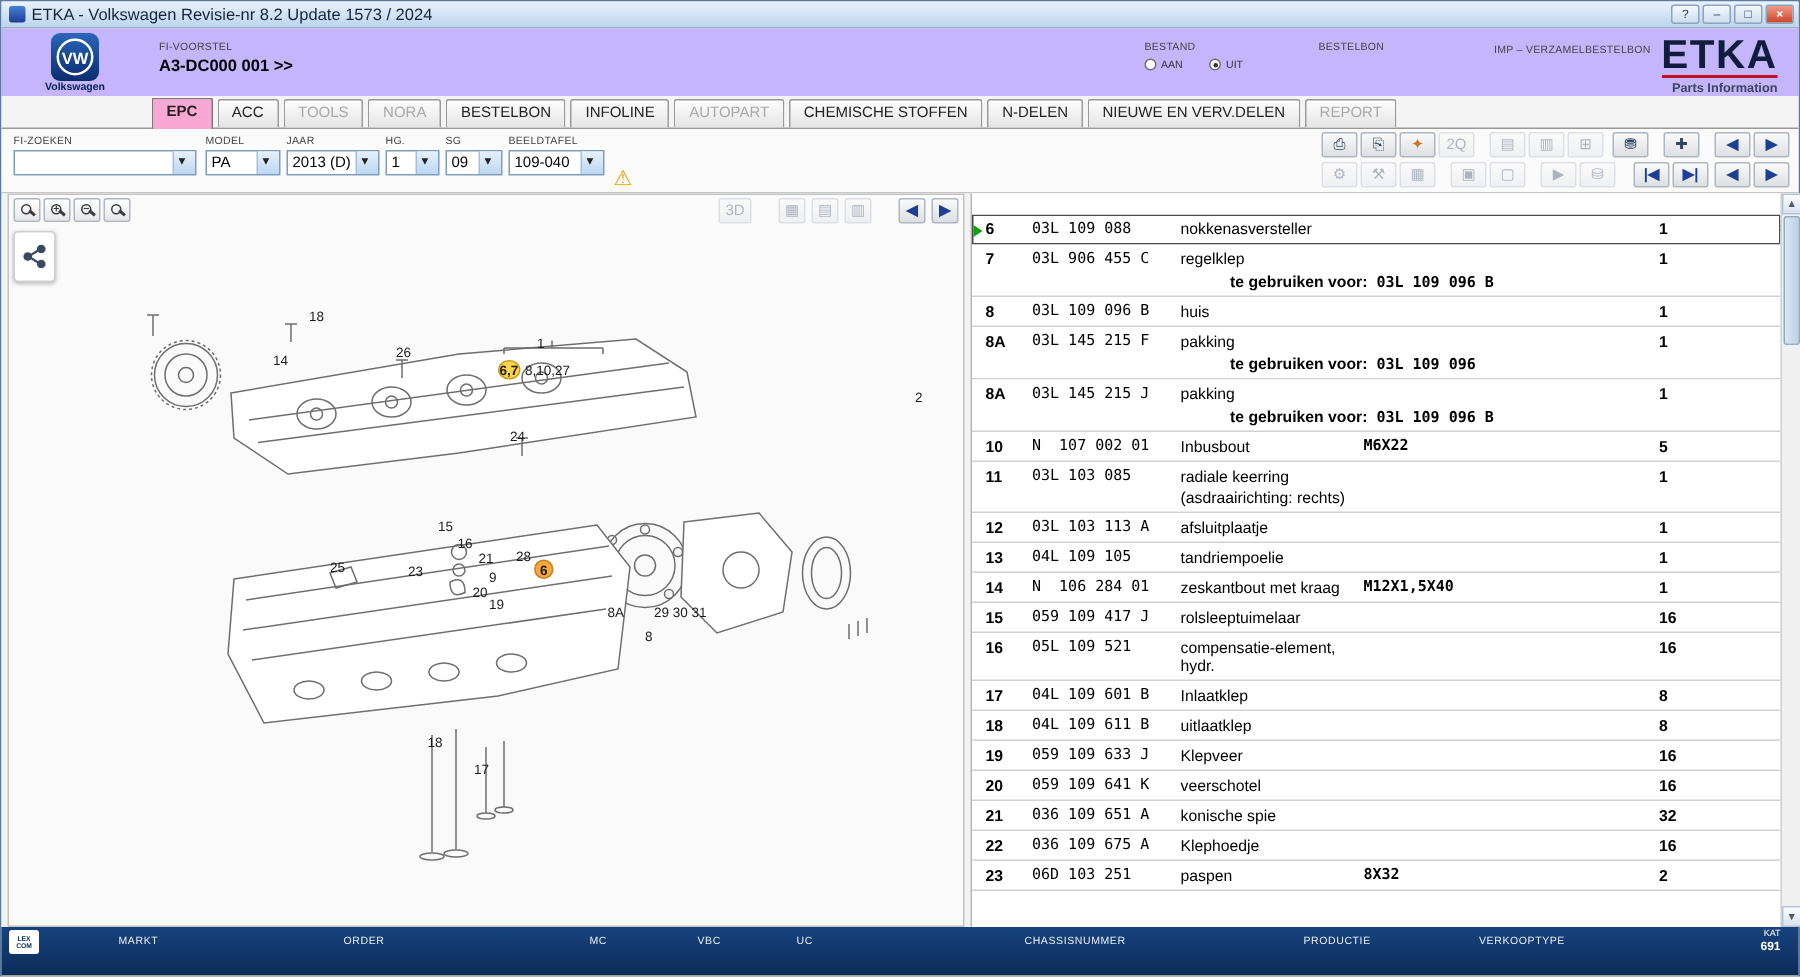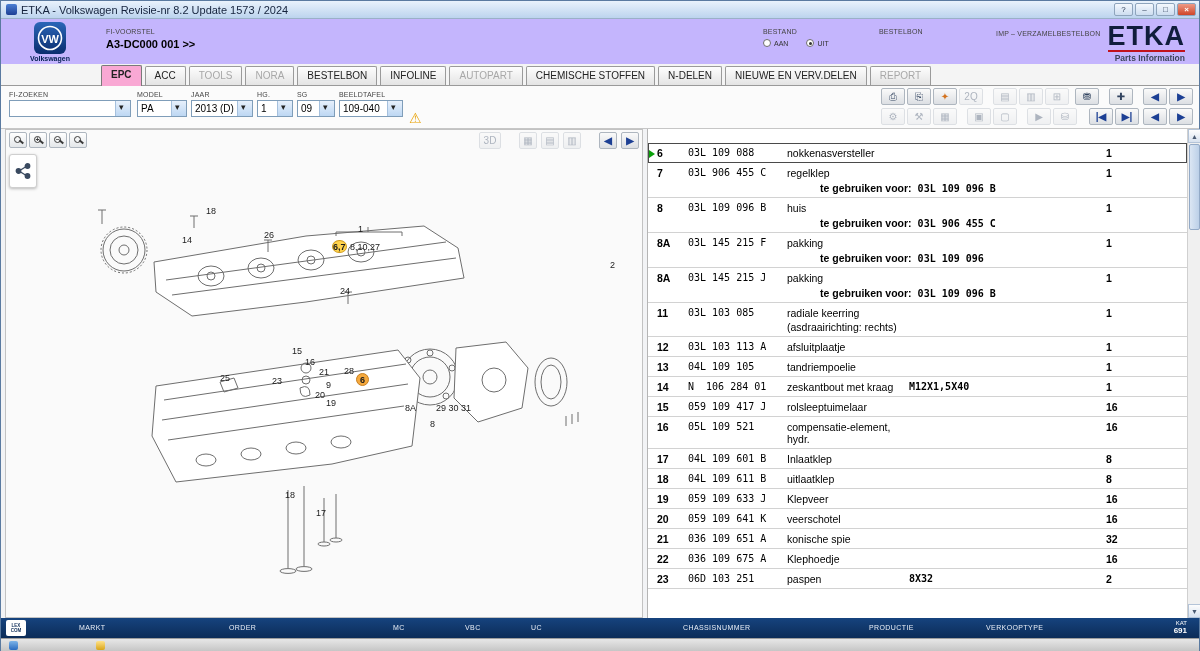--- a/index.html
+++ b/index.html
@@ -96,21 +96,21 @@
   .noteline .nlab { display:inline-block; margin-left:172px; font-weight:bold; }
   .noteline .nval { display:inline-block; margin-left:6px; font-weight:bold; font-family:"DejaVu Sans Mono", monospace; font-size:10px; }
   .ben2line { grid-column:3 / -1; padding-left:2px; margin-top:2px; font-size:10.5px; }
 
   .scrollbar { position:absolute; right:0; top:0; bottom:0; width:14px; background:#f0f0f0; border-left:1px solid #d0d0d0; }
   .sbtn { height:14px; background:linear-gradient(#fdfdfd,#d8e2ef); border:1px solid #b4c4d8; font-size:7px; text-align:center; line-height:13px; color:#4a5a72; }
   .sbtn.down { position:absolute; bottom:0; left:0; right:0; }
   .sthumb { position:absolute; top:15px; left:1px; right:1px; height:86px; background:linear-gradient(90deg,#dbe6f3,#bcd0e8); border:1px solid #93aac7; border-radius:2px; }
 
   
-  .statusbar { position:relative; height:20px; background:linear-gradient(#16437e,#0c2c58); }
+  .statusbar { position:relative; height:32px; background:linear-gradient(#16437e,#0c2c58); }
   .sitem { position:absolute; top:6px; font-size:7px; color:#e8eef7; letter-spacing:.4px; }
   .lexcom { position:absolute; left:5px; top:2px; width:20px; height:16px; background:#fff; border-radius:2px;
             display:flex; flex-direction:column; align-items:center; justify-content:center; font-size:4.5px; font-weight:bold; color:#0c2c58; line-height:5px; }
   .katblock { position:absolute; right:12px; top:2px; text-align:right; color:#fff; }
   .katblock .kl { font-size:6px; }
   .katblock .kv { font-size:8px; font-weight:bold; }
 
   
   .taskbar { height:14px; background:linear-gradient(#e7e7e7,#c3c3c3); border-top:1px solid #9e9e9e; position:relative; }
   .taskbar i { position:absolute; top:2px; width:9px; height:9px; border-radius:2px; }
@@ -425,39 +425,46 @@
             <div></div>
             <div class="noteline"><span class="nlab">te gebruiken voor:</span><span class="nval">03L 109 096 B</span></div>
           </div>
           <div class="prow">
             <div class="c-pos">8</div>
             <div class="c-art">03L 109 096 B</div>
             <div class="c-ben">huis</div>
             <div class="c-opm"></div>
             <div class="c-st">1</div>
             <div></div>
-            <div class="noteline"><span class="nlab">te gebruiken voor:</span><span class="nval">03L 906 455 C</span></div>
           </div>
           <div class="prow">
             <div class="c-pos">8A</div>
             <div class="c-art">03L 145 215 F</div>
             <div class="c-ben">pakking</div>
             <div class="c-opm"></div>
             <div class="c-st">1</div>
             <div></div>
             <div class="noteline"><span class="nlab">te gebruiken voor:</span><span class="nval">03L 109 096</span></div>
           </div>
           <div class="prow">
             <div class="c-pos">8A</div>
             <div class="c-art">03L 145 215 J</div>
             <div class="c-ben">pakking</div>
             <div class="c-opm"></div>
             <div class="c-st">1</div>
             <div></div>
             <div class="noteline"><span class="nlab">te gebruiken voor:</span><span class="nval">03L 109 096 B</span></div>
+          </div>
+          <div class="prow">
+            <div class="c-pos">10</div>
+            <div class="c-art">N  107 002 01</div>
+            <div class="c-ben">Inbusbout</div>
+            <div class="c-opm">M6X22</div>
+            <div class="c-st">5</div>
+            <div></div>
           </div>
           <div class="prow">
             <div class="c-pos">11</div>
             <div class="c-art">03L 103 085</div>
             <div class="c-ben">radiale keerring</div>
             <div class="c-opm"></div>
             <div class="c-st">1</div>
             <div></div>
             <div class="ben2line">(asdraairichting: rechts)</div>
           </div>

